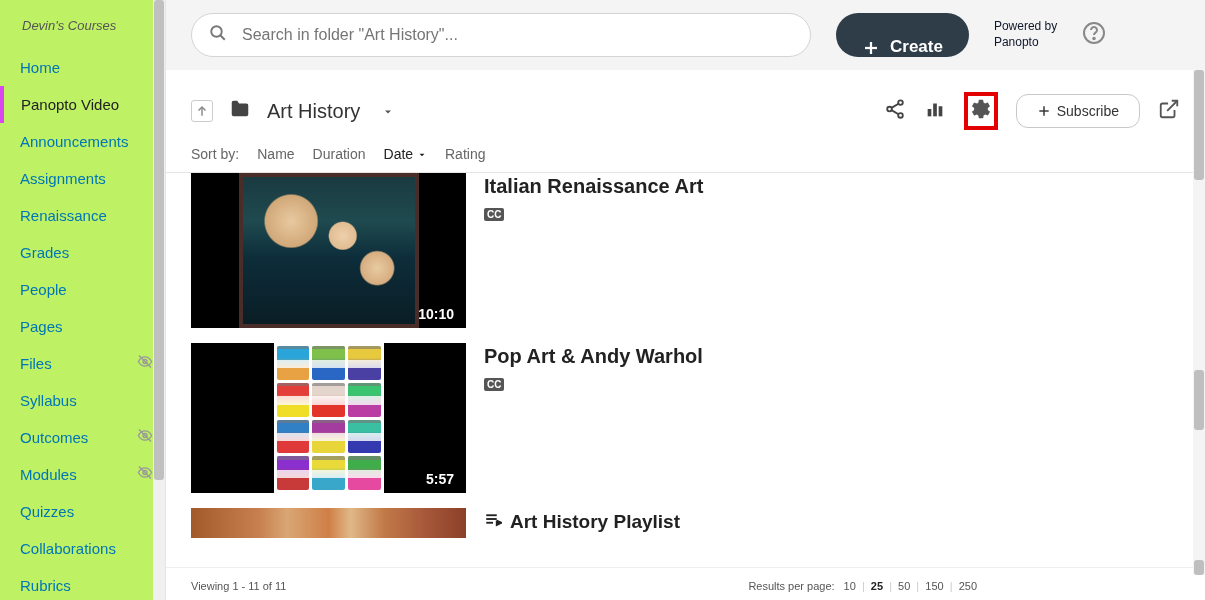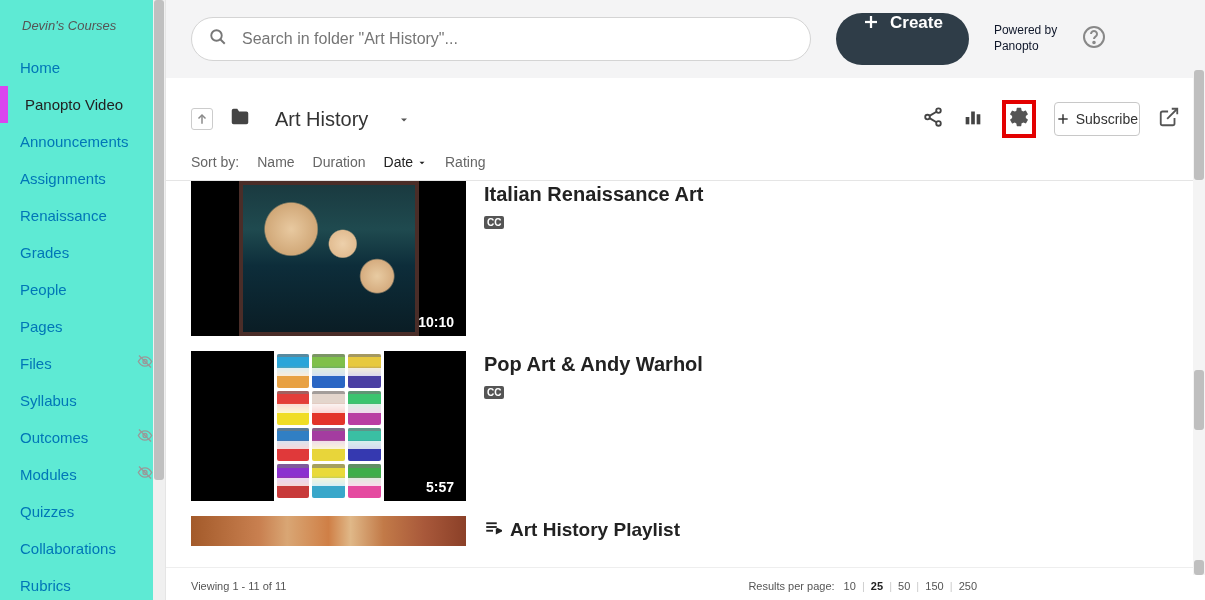--- a/index.html
+++ b/index.html
@@ -1,42 +1,42 @@
 <!DOCTYPE html>
 <html><head>
 <meta charset="utf-8">
 <style>
 * { margin: 0; padding: 0; box-sizing: border-box; font-family: "Segoe UI", "Helvetica Neue", Arial, sans-serif; }
 body { width: 1205px; height: 600px; overflow: hidden; background: #fff; display: flex; }
-.sidebar { width: 166px; height: 600px; border-right: 1px solid #e5e5e5; background: #5eead4; position: relative; }
+.sidebar { width: 166px; height: 600px; border-right: 1px solid #e5e5e5; background: #bef264; position: relative; }
 .sidebar-inner { padding: 14px 0 0 0; }
 .courses-label { font-style: italic; color: #555; font-size: 13px; padding: 4px 0 16px 22px; }
 .nav-item { display: block; padding: 8px 0 8px 20px; font-size: 15px; color: #0076b7; cursor: pointer; line-height: 1.4; position: relative; }
-.nav-item.active { color: #222; border-left: 8px solid #d946ef; padding-left: 17px; font-weight: 400; }
+.nav-item.active { color: #222; border-left: 4px solid #d946ef; padding-left: 17px; font-weight: 400; }
 .nav-item .hidden-icon { position: absolute; right: 12px; top: 50%; transform: translateY(-50%); color: #999; }
 .scroll-track { position: absolute; right: 0; top: 0; width: 12px; height: 600px; background: #f0f0f0; }
 .scroll-thumb { position: absolute; left: 1px; width: 10px; background: #c0c0c0; border-radius: 3px; }
 .main { flex: 1; height: 600px; display: flex; flex-direction: column; position: relative; }
 .main-content { background: #fff; flex: 1; display: flex; flex-direction: column; overflow: hidden; }
 .topbar { background: #f4f4f5; padding: 13px 25px 13px 25px; display: flex; align-items: center; gap: 25px; }
 .search-wrap { flex: 1; max-width: 620px; position: relative; }
 .search-input { width: 100%; height: 44px; border: 1px solid #d4d4d4; border-radius: 30px; padding: 0 20px 0 50px; font-size: 16px; color: #888; background: #fff; outline: none; }
 .search-icon { position: absolute; left: 18px; top: 50%; transform: translateY(-50%); color: #777; }
-.create-btn { background: #2f3d48; color: #fff; border: none; border-radius: 30px; height: 52px; padding: 0 26px; font-size: 17px; font-weight: 600; display: flex; align-items: flex-start; gap: 10px; cursor: pointer; }
+.create-btn { background: #2f3d48; color: #fff; border: none; border-radius: 30px; height: 44px; padding: 0 26px; font-size: 17px; font-weight: 600; display: flex; align-items: flex-end; gap: 10px; cursor: pointer; }
 .powered { color: #0f172a; font-size: 12px; line-height: 1.3; }
 .help-icon { color: #888; cursor: pointer; }
 .folder-bar { padding: 22px 25px 10px 25px; display: flex; align-items: center; gap: 14px; }
 .up-btn { width: 22px; height: 22px; border: 1px solid #ccc; border-radius: 3px; display: flex; align-items: center; justify-content: center; color: #666; cursor: pointer; }
-.folder-name { display: flex; align-items: center; gap: 22px; font-size: 20px; color: #333; }
+.folder-name { display: flex; align-items: center; gap: 14px; font-size: 20px; color: #333; }
 .folder-caret { color: #666; margin-left: 8px; cursor: pointer; }
 .folder-spacer { flex: 1; }
 .action-icons { display: flex; align-items: center; gap: 18px; }
 .action-icons .icon { color: #444; cursor: pointer; }
 .gear-highlight { border: 4px solid #e30000; padding: 2px; display: flex; }
-.subscribe-btn { border: 1px solid #c8c8c8; background: #fff; border-radius: 4px; height: 34px; padding: 0 1px; display: flex; align-items: center; gap: 6px; font-size: 14px; color: #333; cursor: pointer; }
+.subscribe-btn { border: 1px solid #c8c8c8; background: #fff; border-radius: 12px; height: 34px; padding: 0 20px; display: flex; align-items: center; gap: 6px; font-size: 14px; color: #333; cursor: pointer; }
 .sort-bar { padding: 6px 25px 10px 25px; display: flex; gap: 18px; font-size: 14px; color: #666; border-bottom: 1px solid #e5e5e5; }
 .sort-label { color: #666; }
 .sort-item { color: #666; cursor: pointer; }
 .sort-item.active { color: #222; font-weight: 500; }
 .video-list { flex: 1; overflow-y: auto; position: relative; }
 .video-row { display: flex; gap: 18px; padding: 0 0 15px 25px; }
 .thumb { width: 275px; height: 155px; background: #000; position: relative; flex-shrink: 0; display: flex; align-items: center; justify-content: center; }
 .thumb.short { height: 150px; }
 .thumb .duration { position: absolute; right: 12px; bottom: 6px; color: #fff; font-size: 14px; font-weight: 600; }
 .video-info { padding-top: 2px; }

